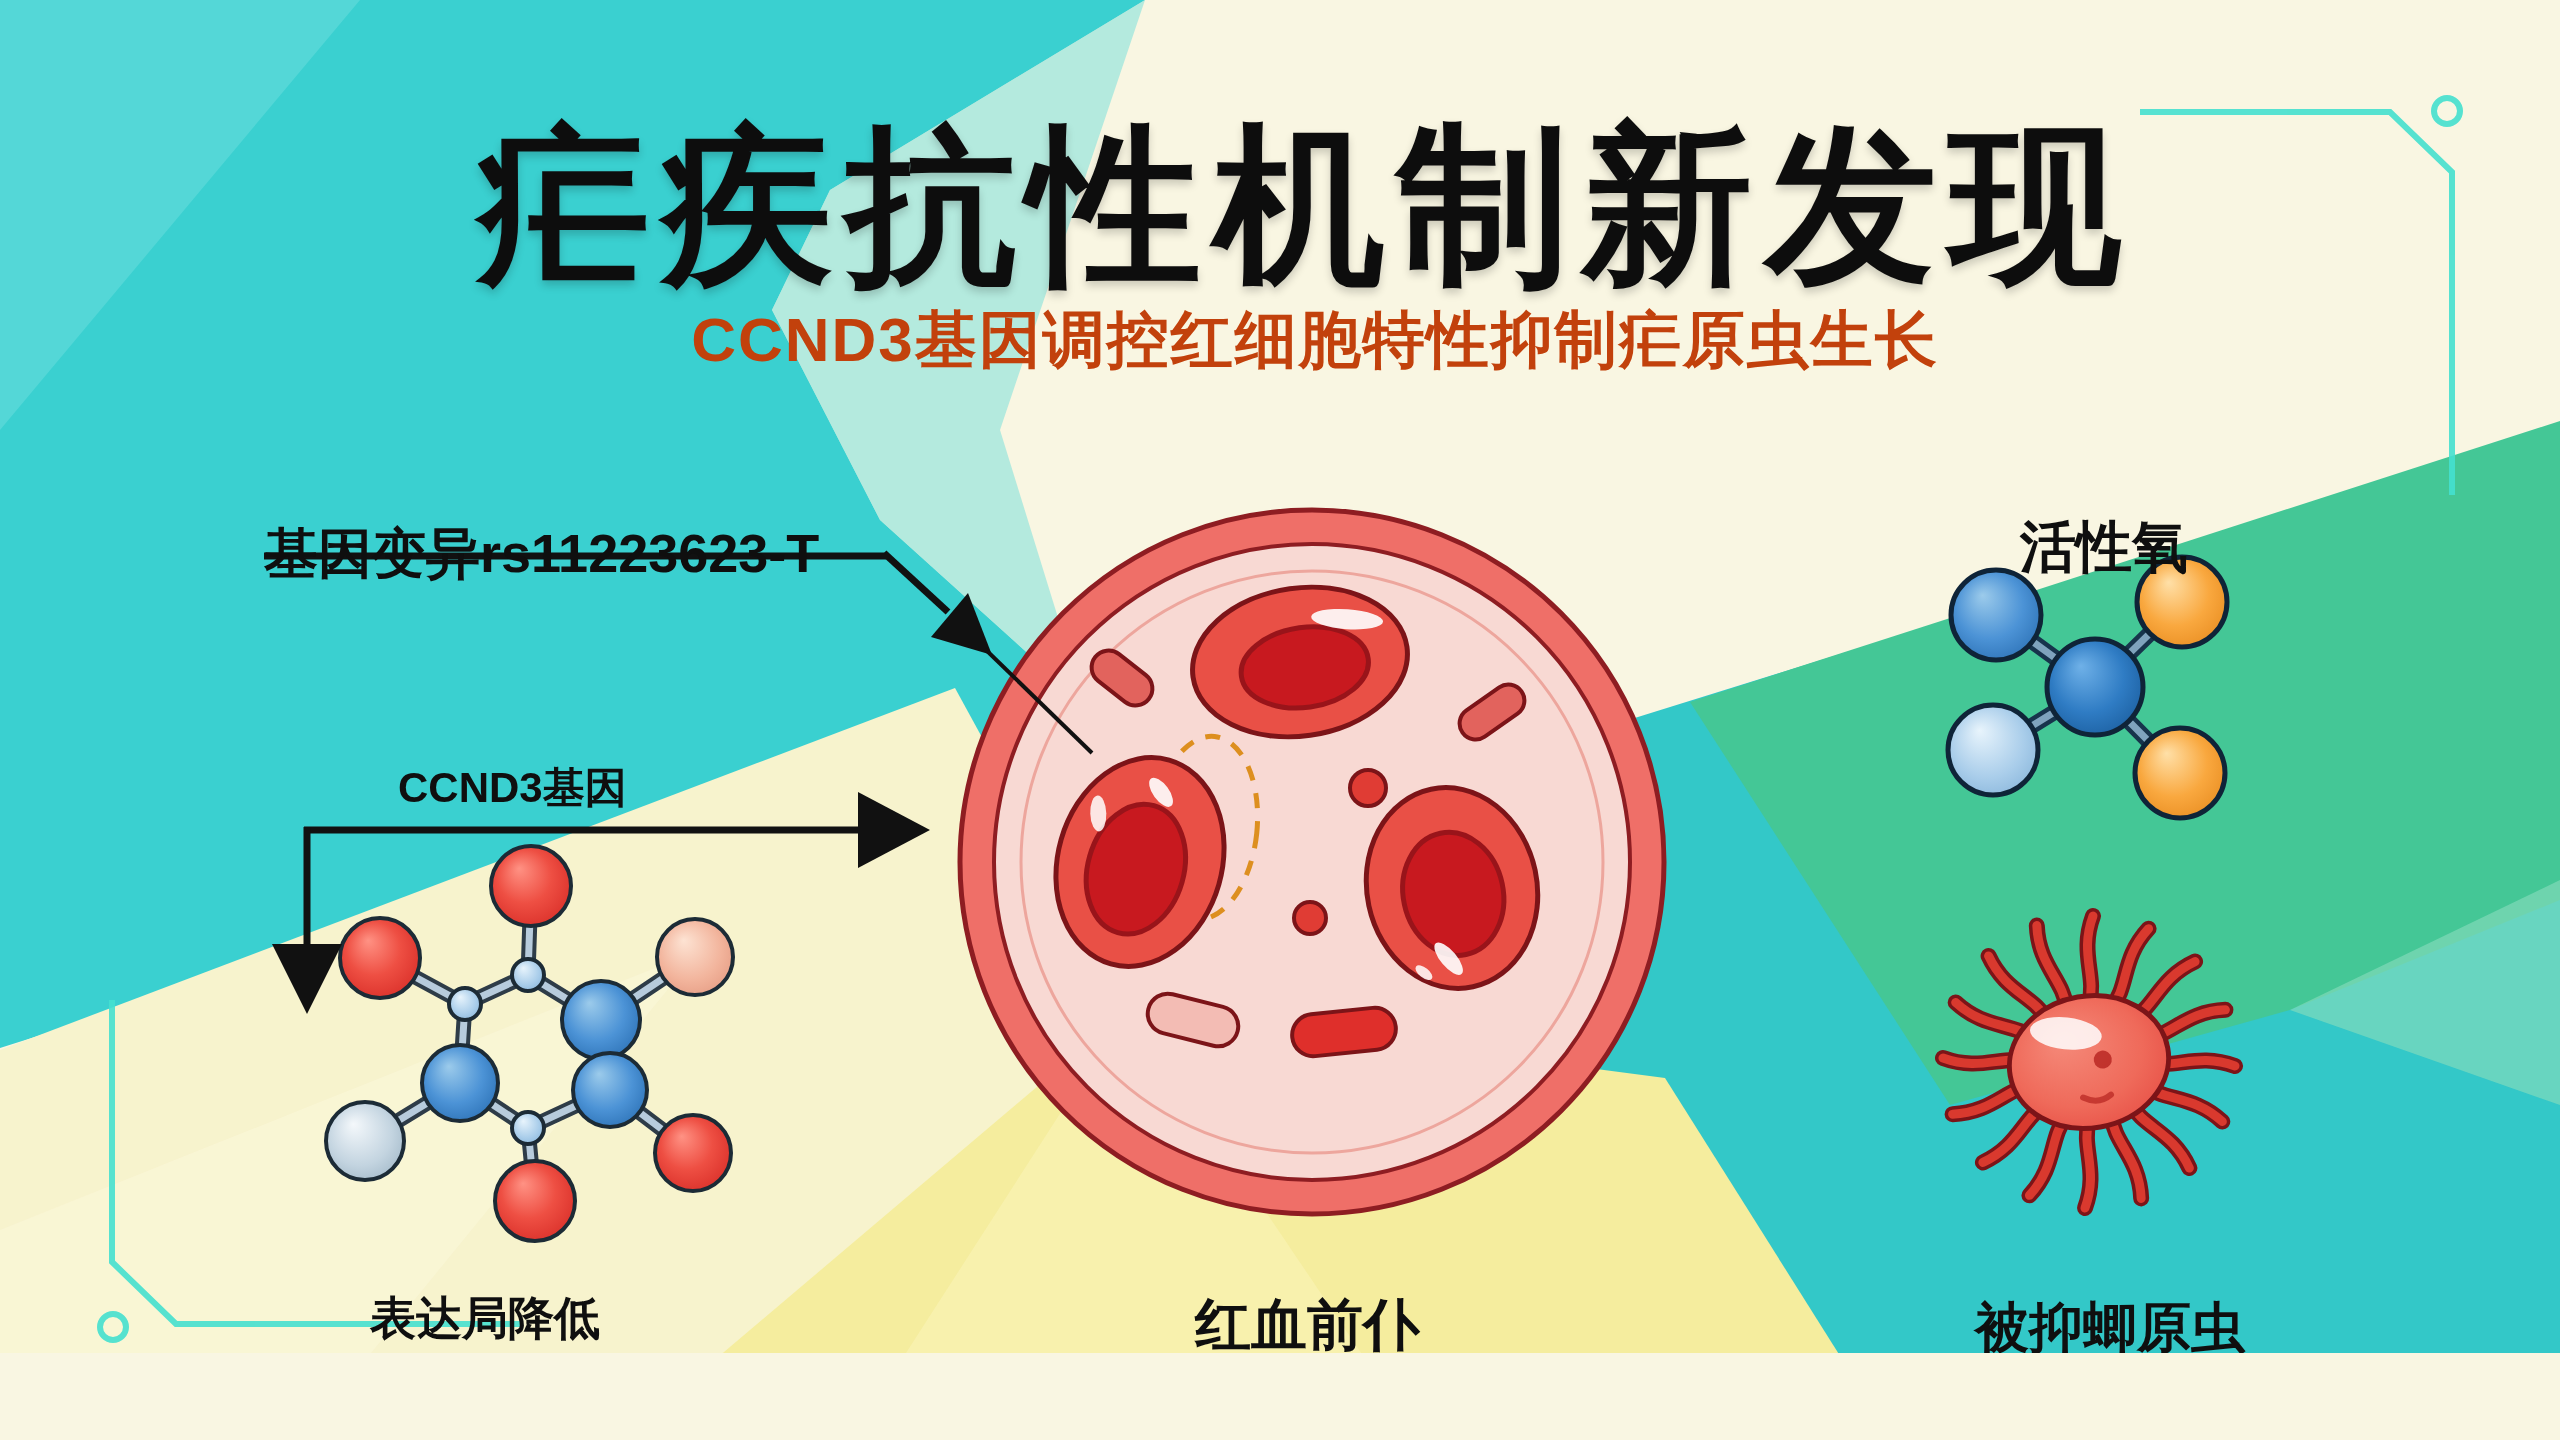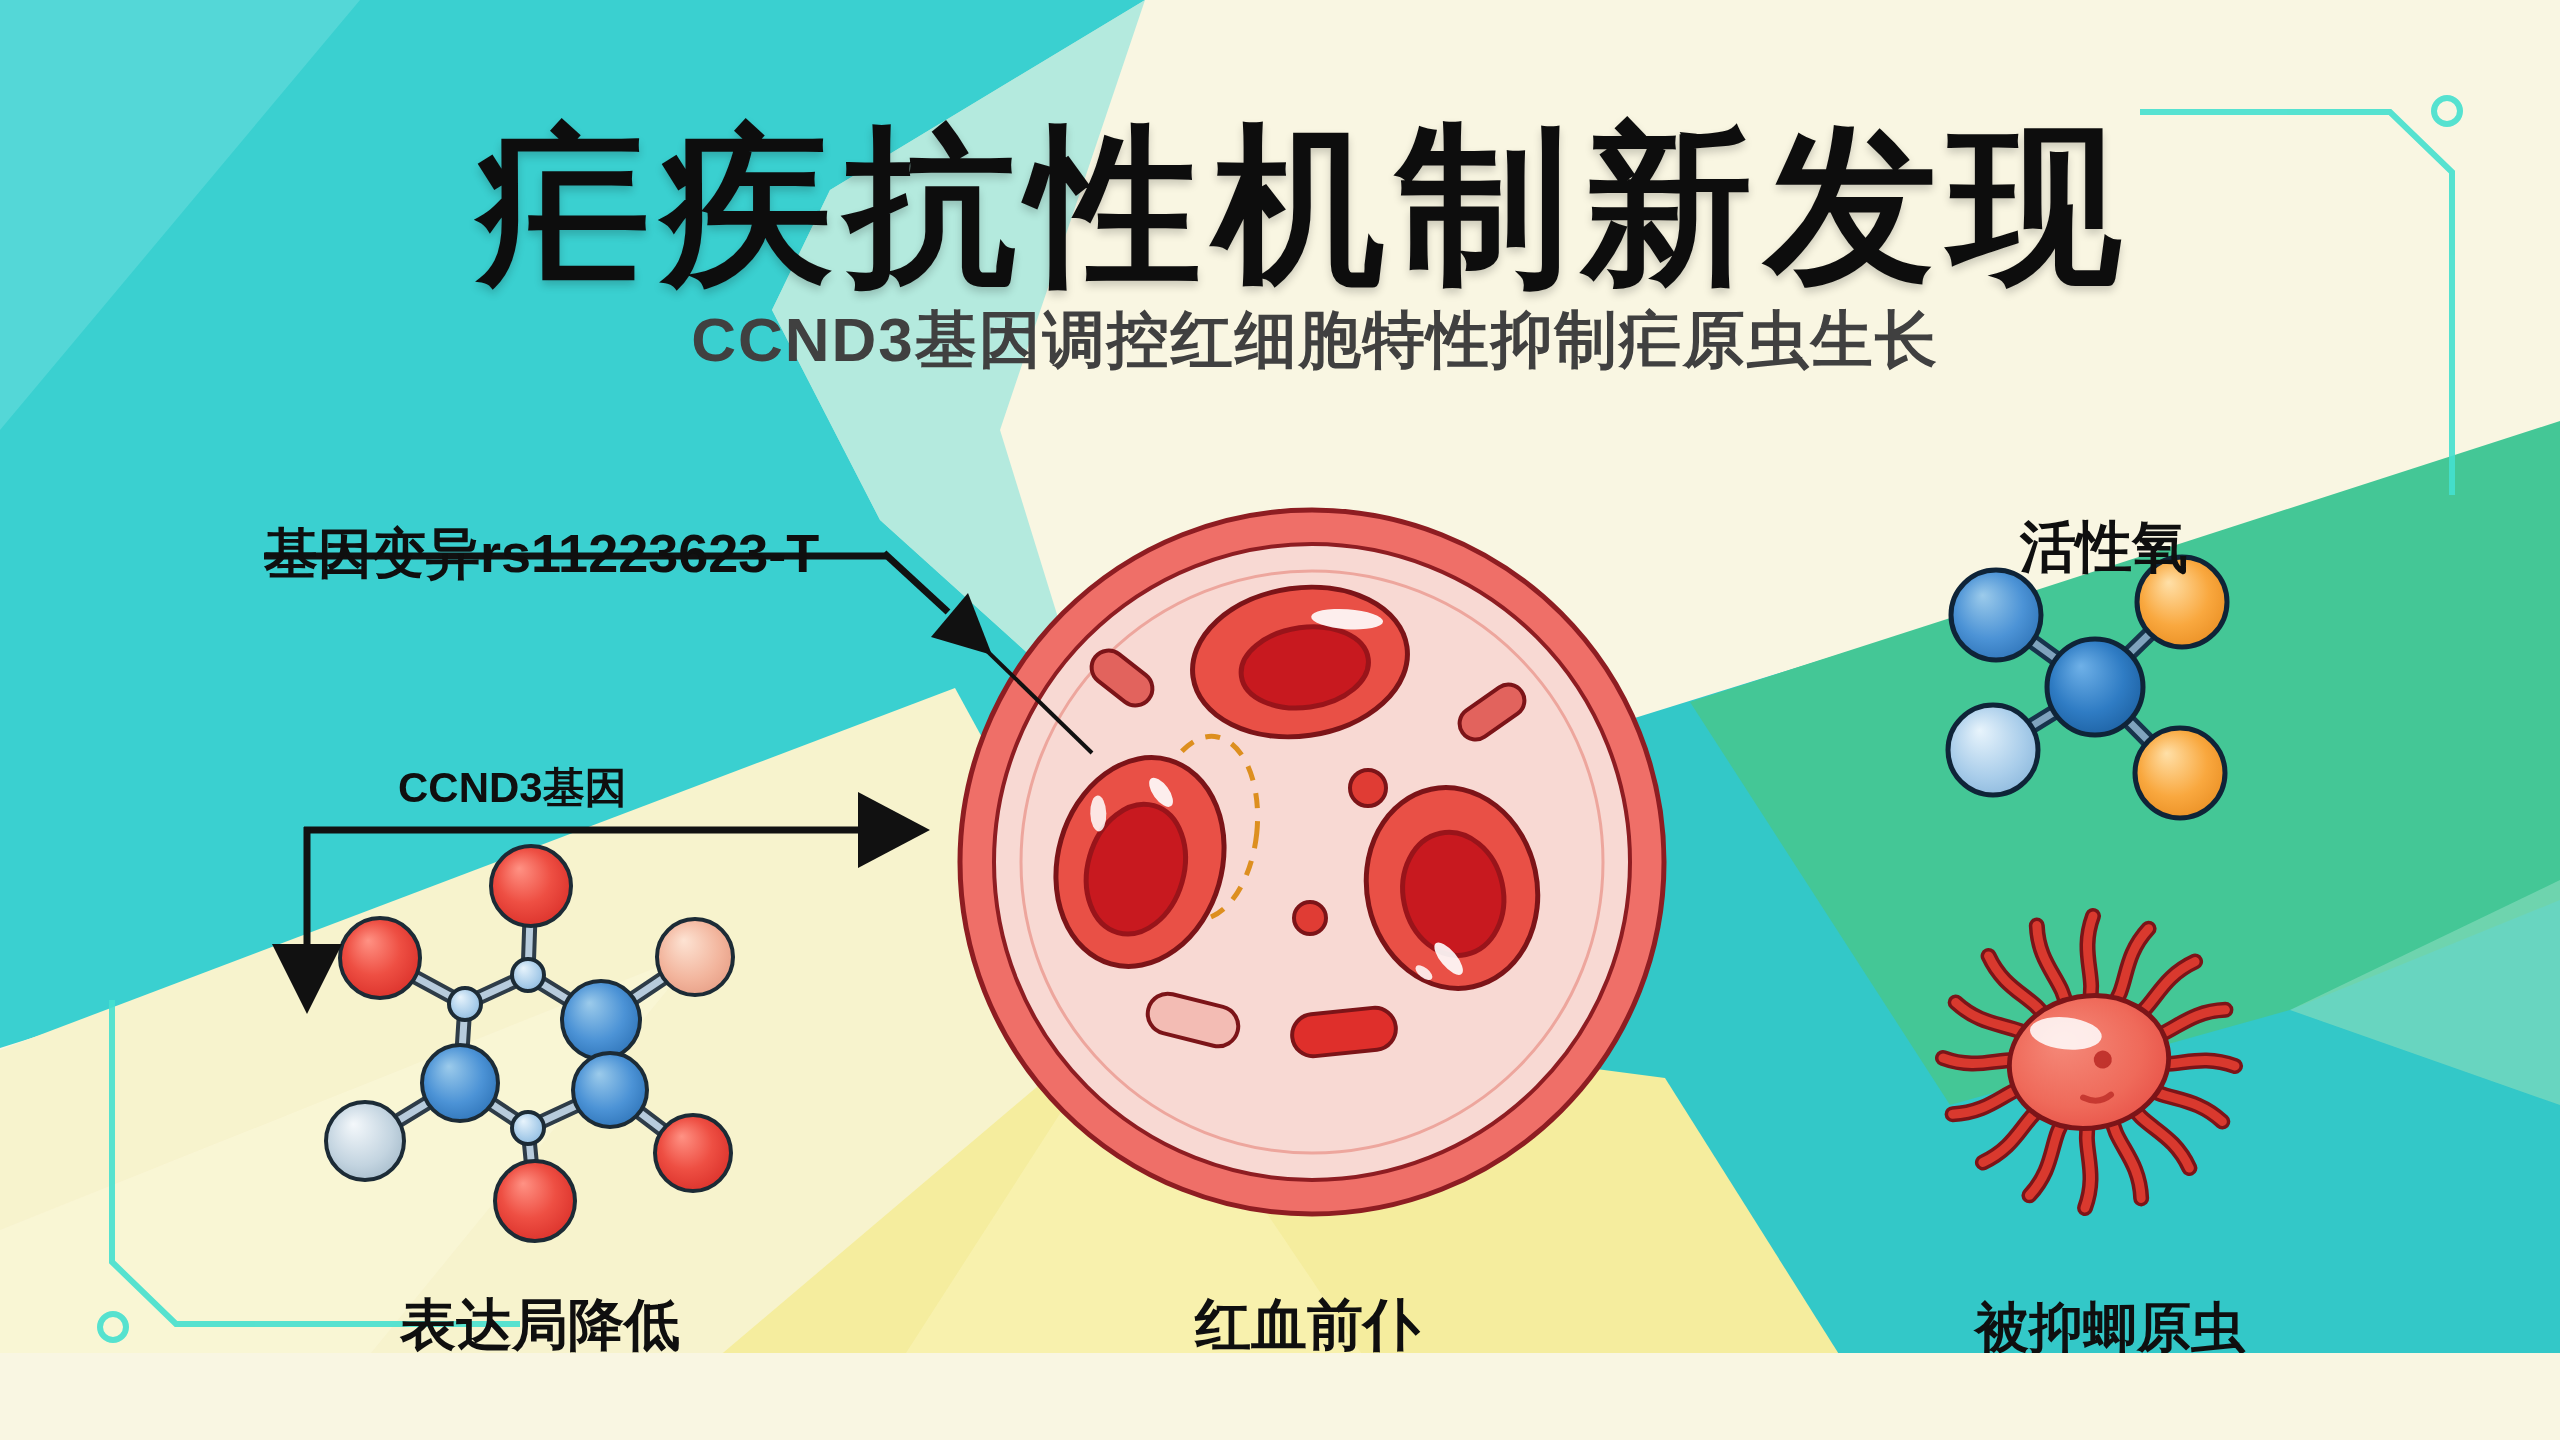--- a/index.html
+++ b/index.html
@@ -8,29 +8,29 @@
     font-family:"Liberation Sans","DejaVu Sans",sans-serif;color:#111;
   }
   .stage svg{position:absolute;left:0;top:0;}
   .title{
     position:absolute;top:92px;left:1305px;transform:translateX(-50%);
     font-size:172px;font-weight:900;letter-spacing:12px;white-space:nowrap;
     color:#0d0d0d;text-shadow:0 5px 8px rgba(0,0,0,0.18);
   }
   .subtitle{
     position:absolute;top:298px;left:1315px;transform:translateX(-50%);
-    font-size:62px;font-weight:700;letter-spacing:2px;white-space:nowrap;color:#404040;
+    font-size:62px;font-weight:700;letter-spacing:2px;white-space:nowrap;color:#c2410c;
   }
   .callout{
     position:absolute;font-weight:700;white-space:nowrap;color:#0f0f0f;margin-top:36px;
   }
   .co-gene-variant{left:264px;top:482px;font-size:54px;}
   .co-ccnd3{left:398px;top:724px;font-size:42px;}
   .co-ros{left:2020px;top:474px;font-size:56px;}
-  .co-expression{left:400px;top:1252px;font-size:56px;}
+  .co-expression{left:370px;top:1252px;font-size:46px;}
   .co-erythrocyte{left:1195px;top:1252px;font-size:56px;}
   .co-parasite{left:1975px;top:1256px;font-size:54px;}
 </style>
 </head>
 <body>
 
 <div class="stage">
 
   <svg width="2560" height="1440" viewBox="0 0 2560 1440">
     <defs>

